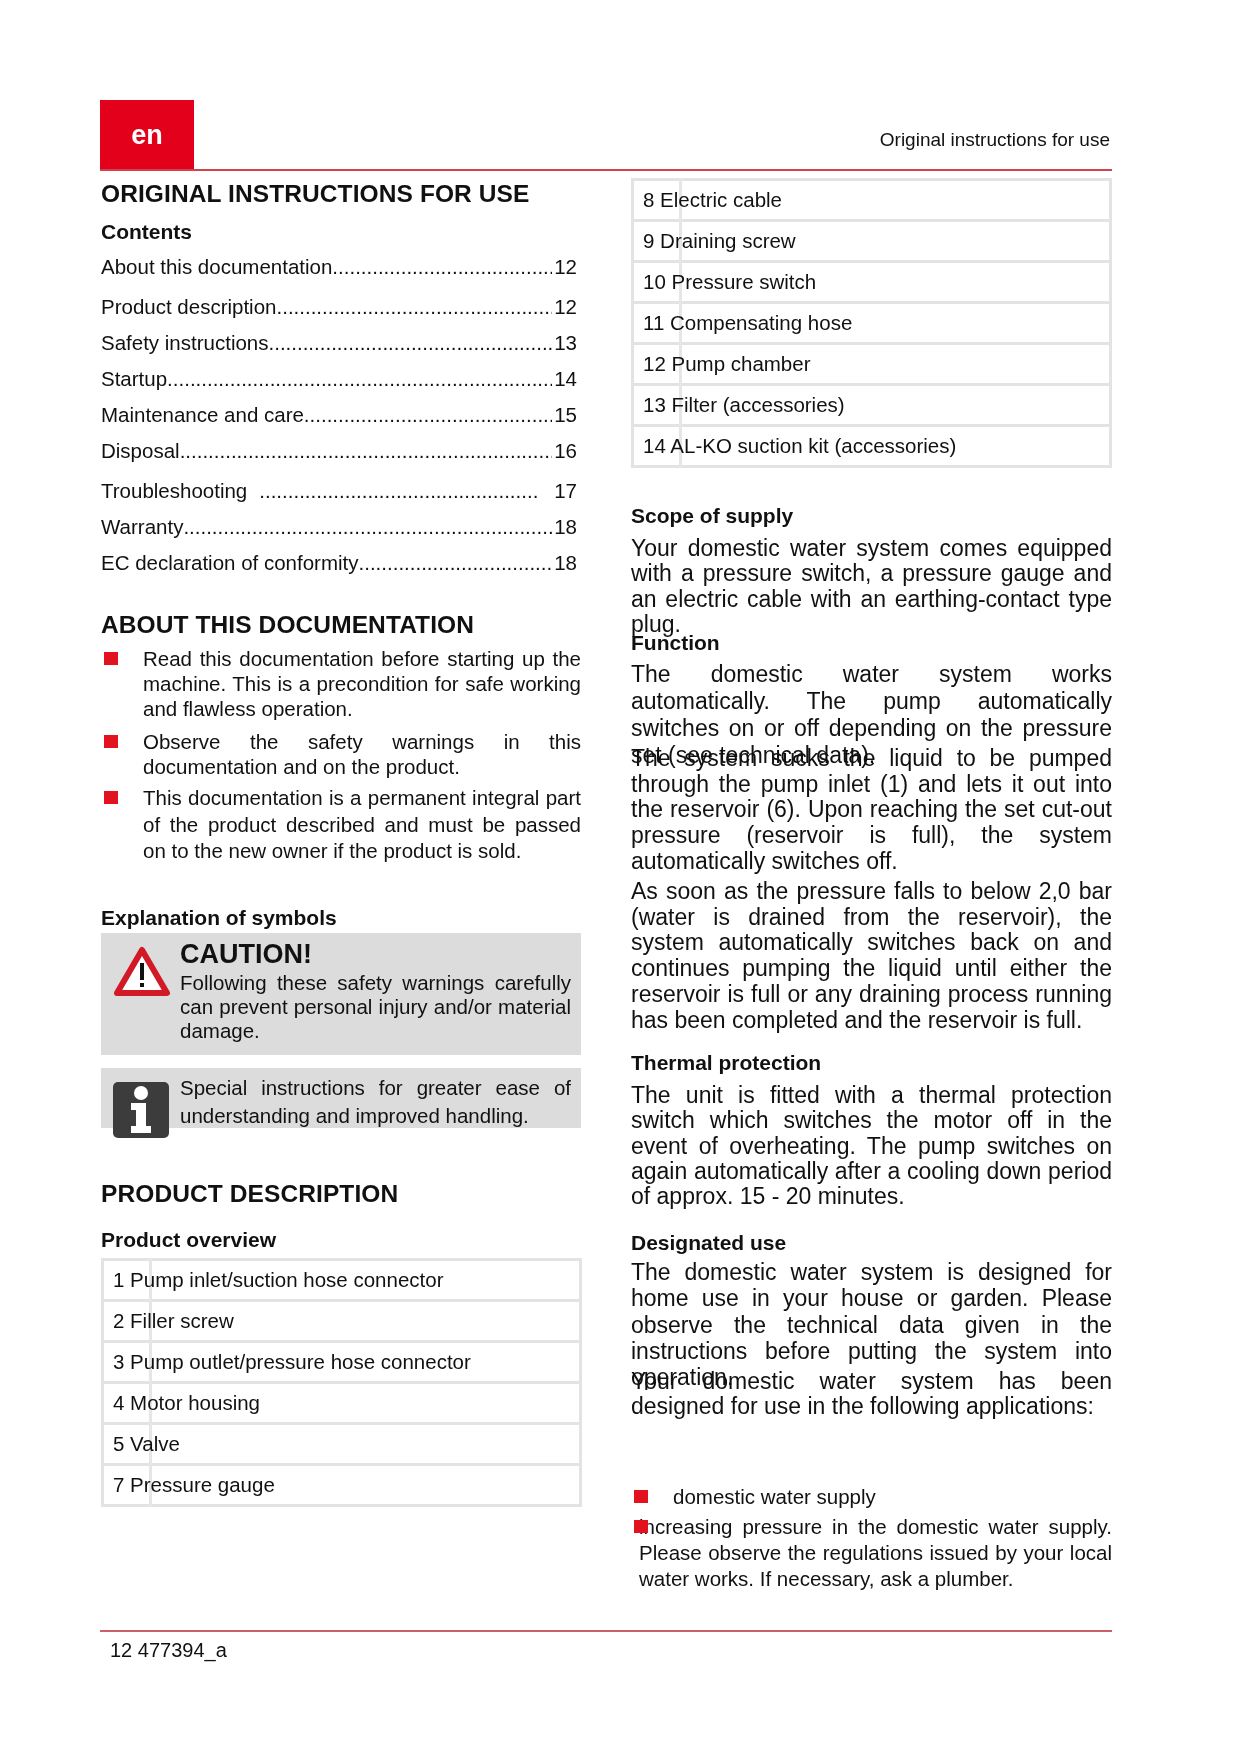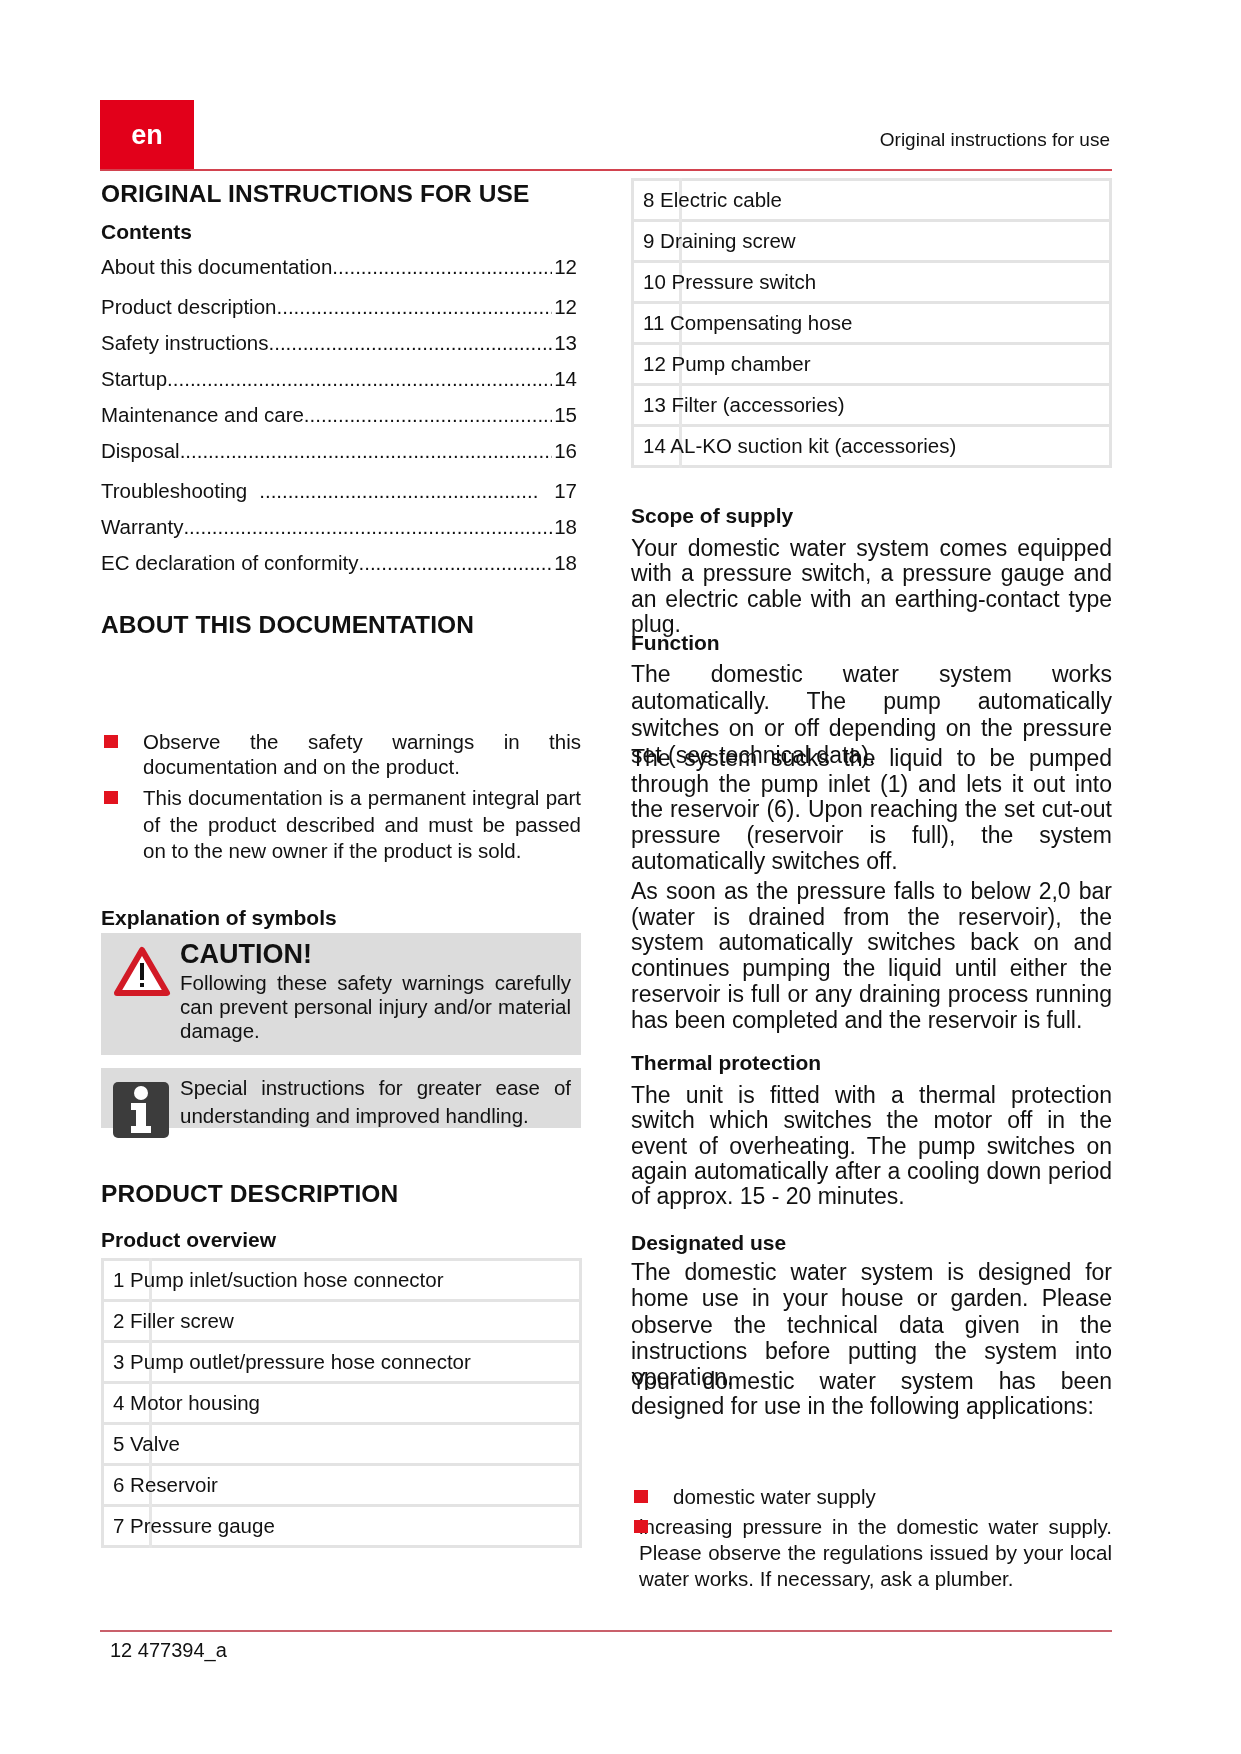--- a/index.html
+++ b/index.html
@@ -98,20 +98,24 @@
     </div>
     <div class="toc-row" style="top:551px;">
       <span class="toc-label">EC declaration of conformity</span>
         <span class="toc-dots"></span>
         <span class="toc-page">18</span>
     </div>
   </div>
 
   <h1 style="top:611px;">ABOUT THIS DOCUMENTATION</h1>
 
+  <div class="bullet" style="top:646px;">
+    <span class="sq"></span>
+    <div class="btxt">Read this documentation before starting up the machine. This is a precondition for safe working and flawless operation.</div>
+  </div>
   <div class="bullet" style="top:729px;">
     <span class="sq"></span>
     <div class="btxt">Observe the safety warnings in this documentation and on the product.</div>
   </div>
   <div class="bullet" style="top:785px;">
     <span class="sq"></span>
     <div class="btxt" style="line-height:26.5px;">This documentation is a permanent integral part of the product described and must be passed on to the new owner if the product is sold.</div>
   </div>
 
   <h2 style="top:906px;">Explanation of symbols</h2>
@@ -151,23 +155,20 @@
     <tr>
           <td><span>3 Pump outlet/pressure hose connector</span></td>
         </tr>
     <tr>
           <td><span>4 Motor housing</span></td>
         </tr>
     <tr>
           <td><span>5 Valve</span></td>
         </tr>
     <tr>
-          <td><span>6 Reservoir</span></td>
-        </tr>
-    <tr>
           <td><span>7 Pressure gauge</span></td>
         </tr>
   </tbody>
     </table>
 </div>
 
 <div class="col col-right" style="top:0;height:1620px;">
   <table class="parts" style="top:178px;">
     <tbody>
         <tr>

